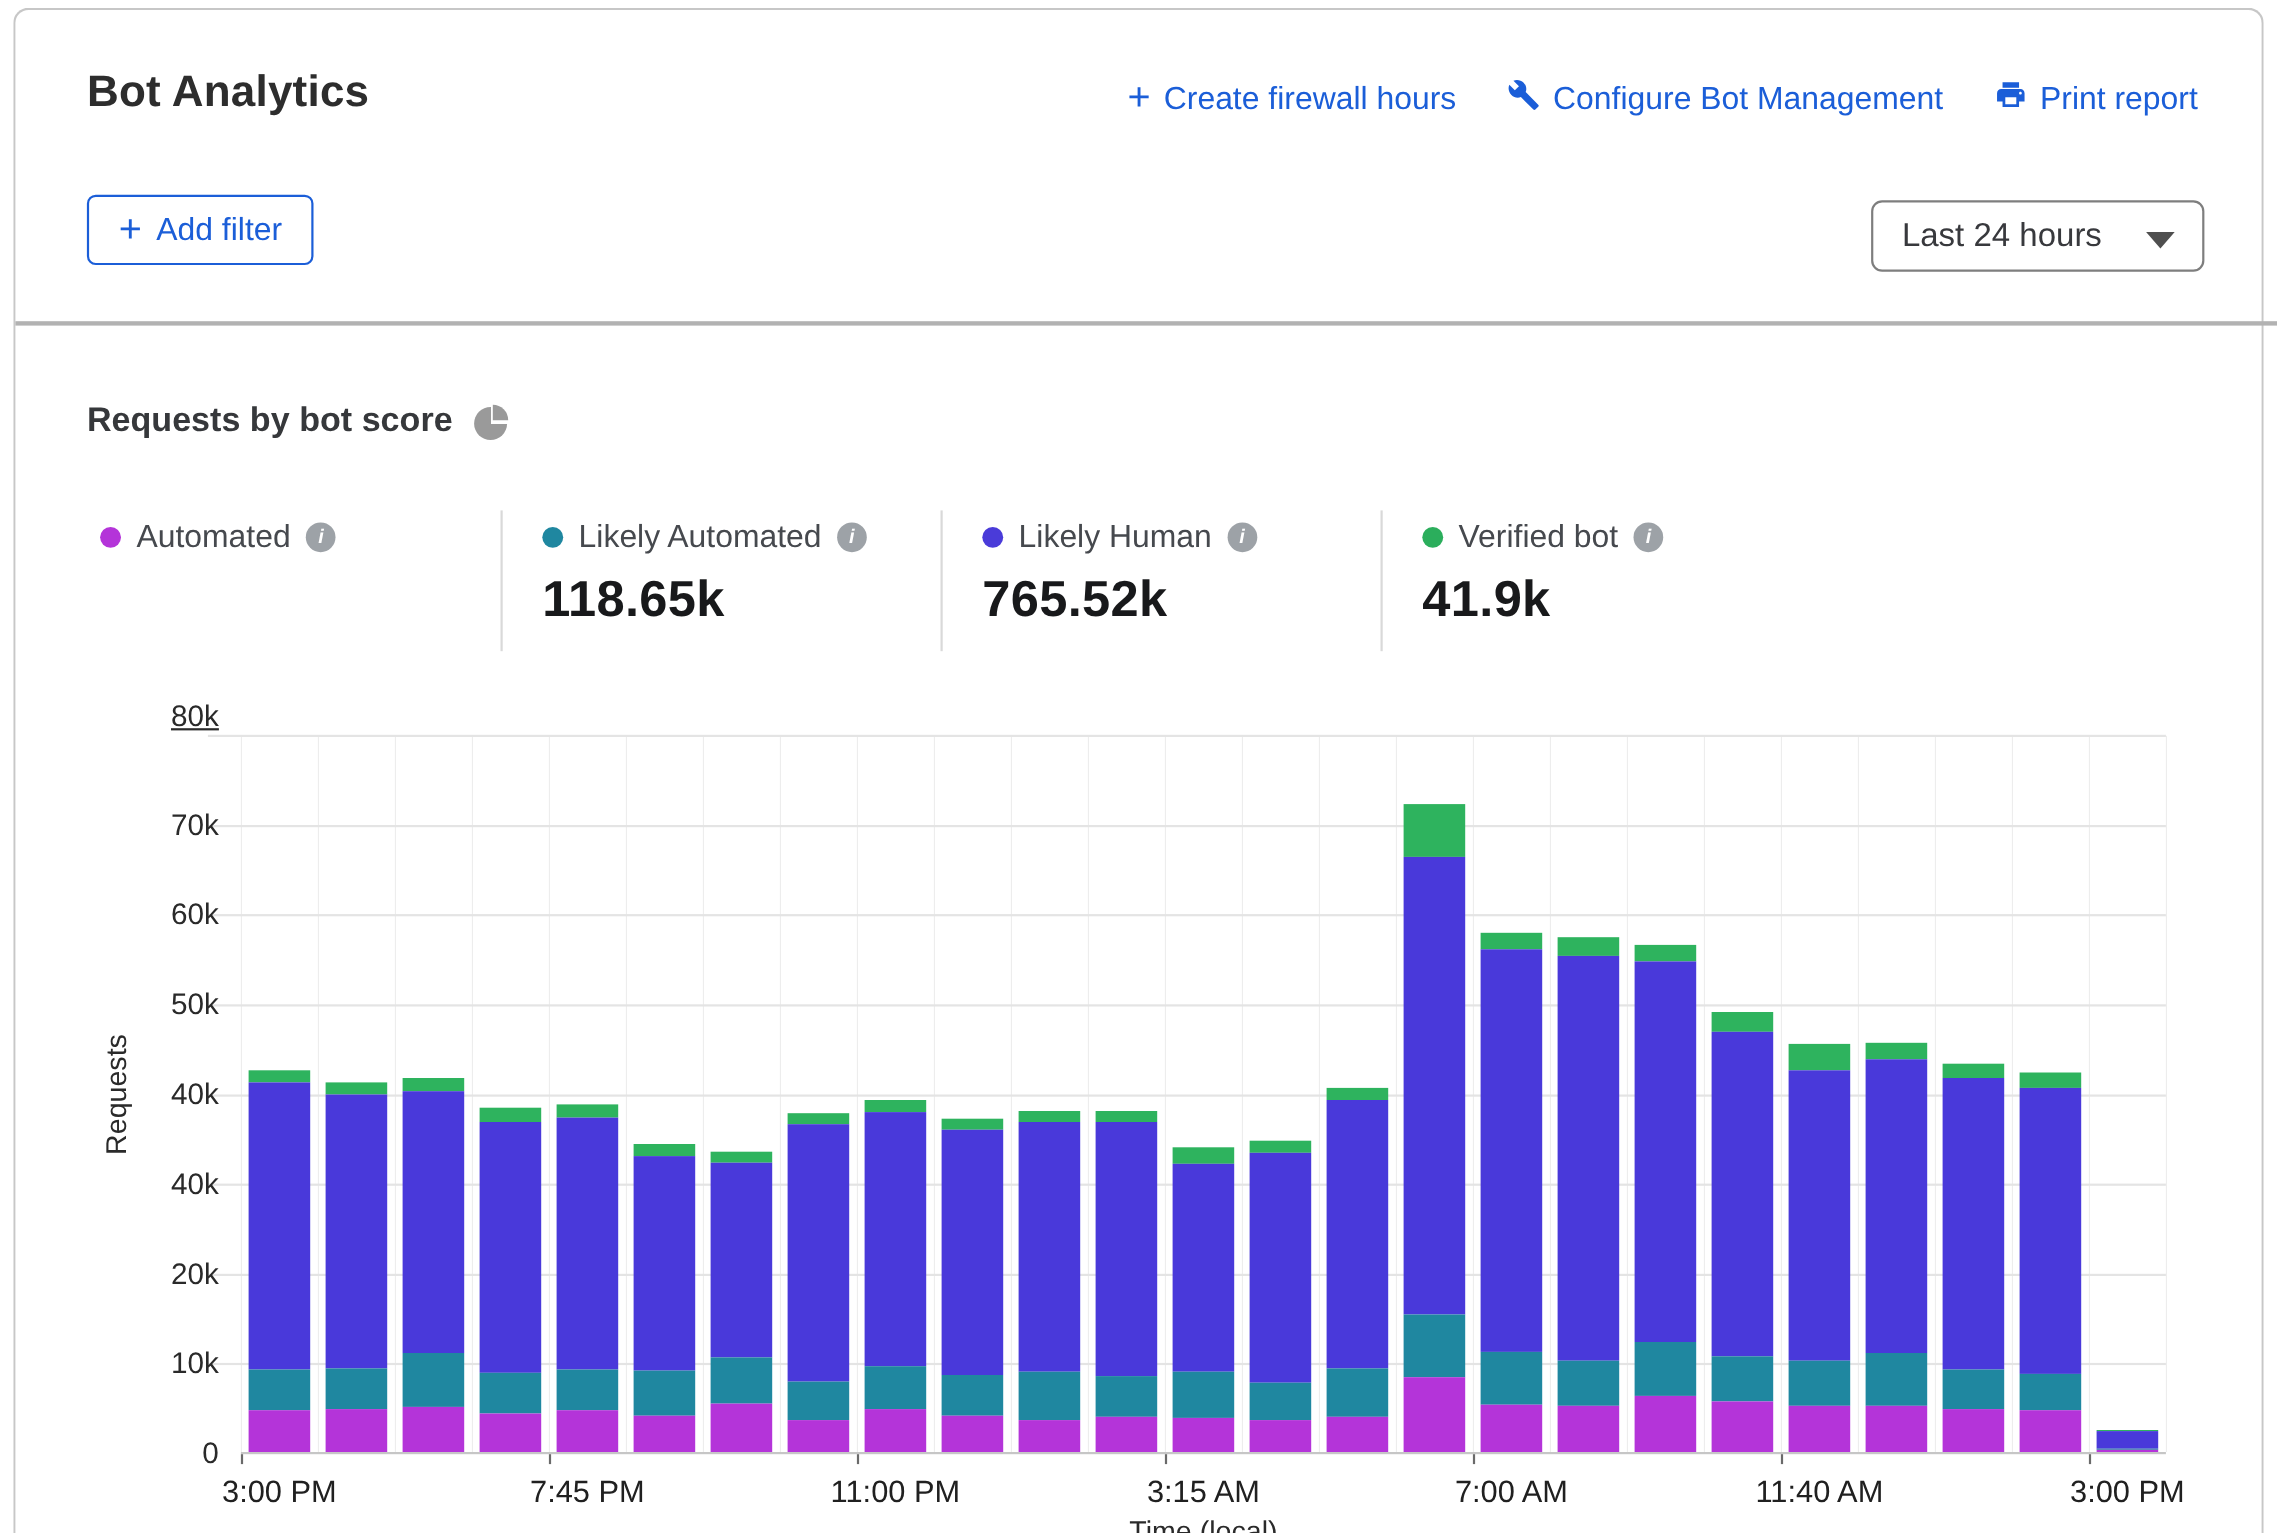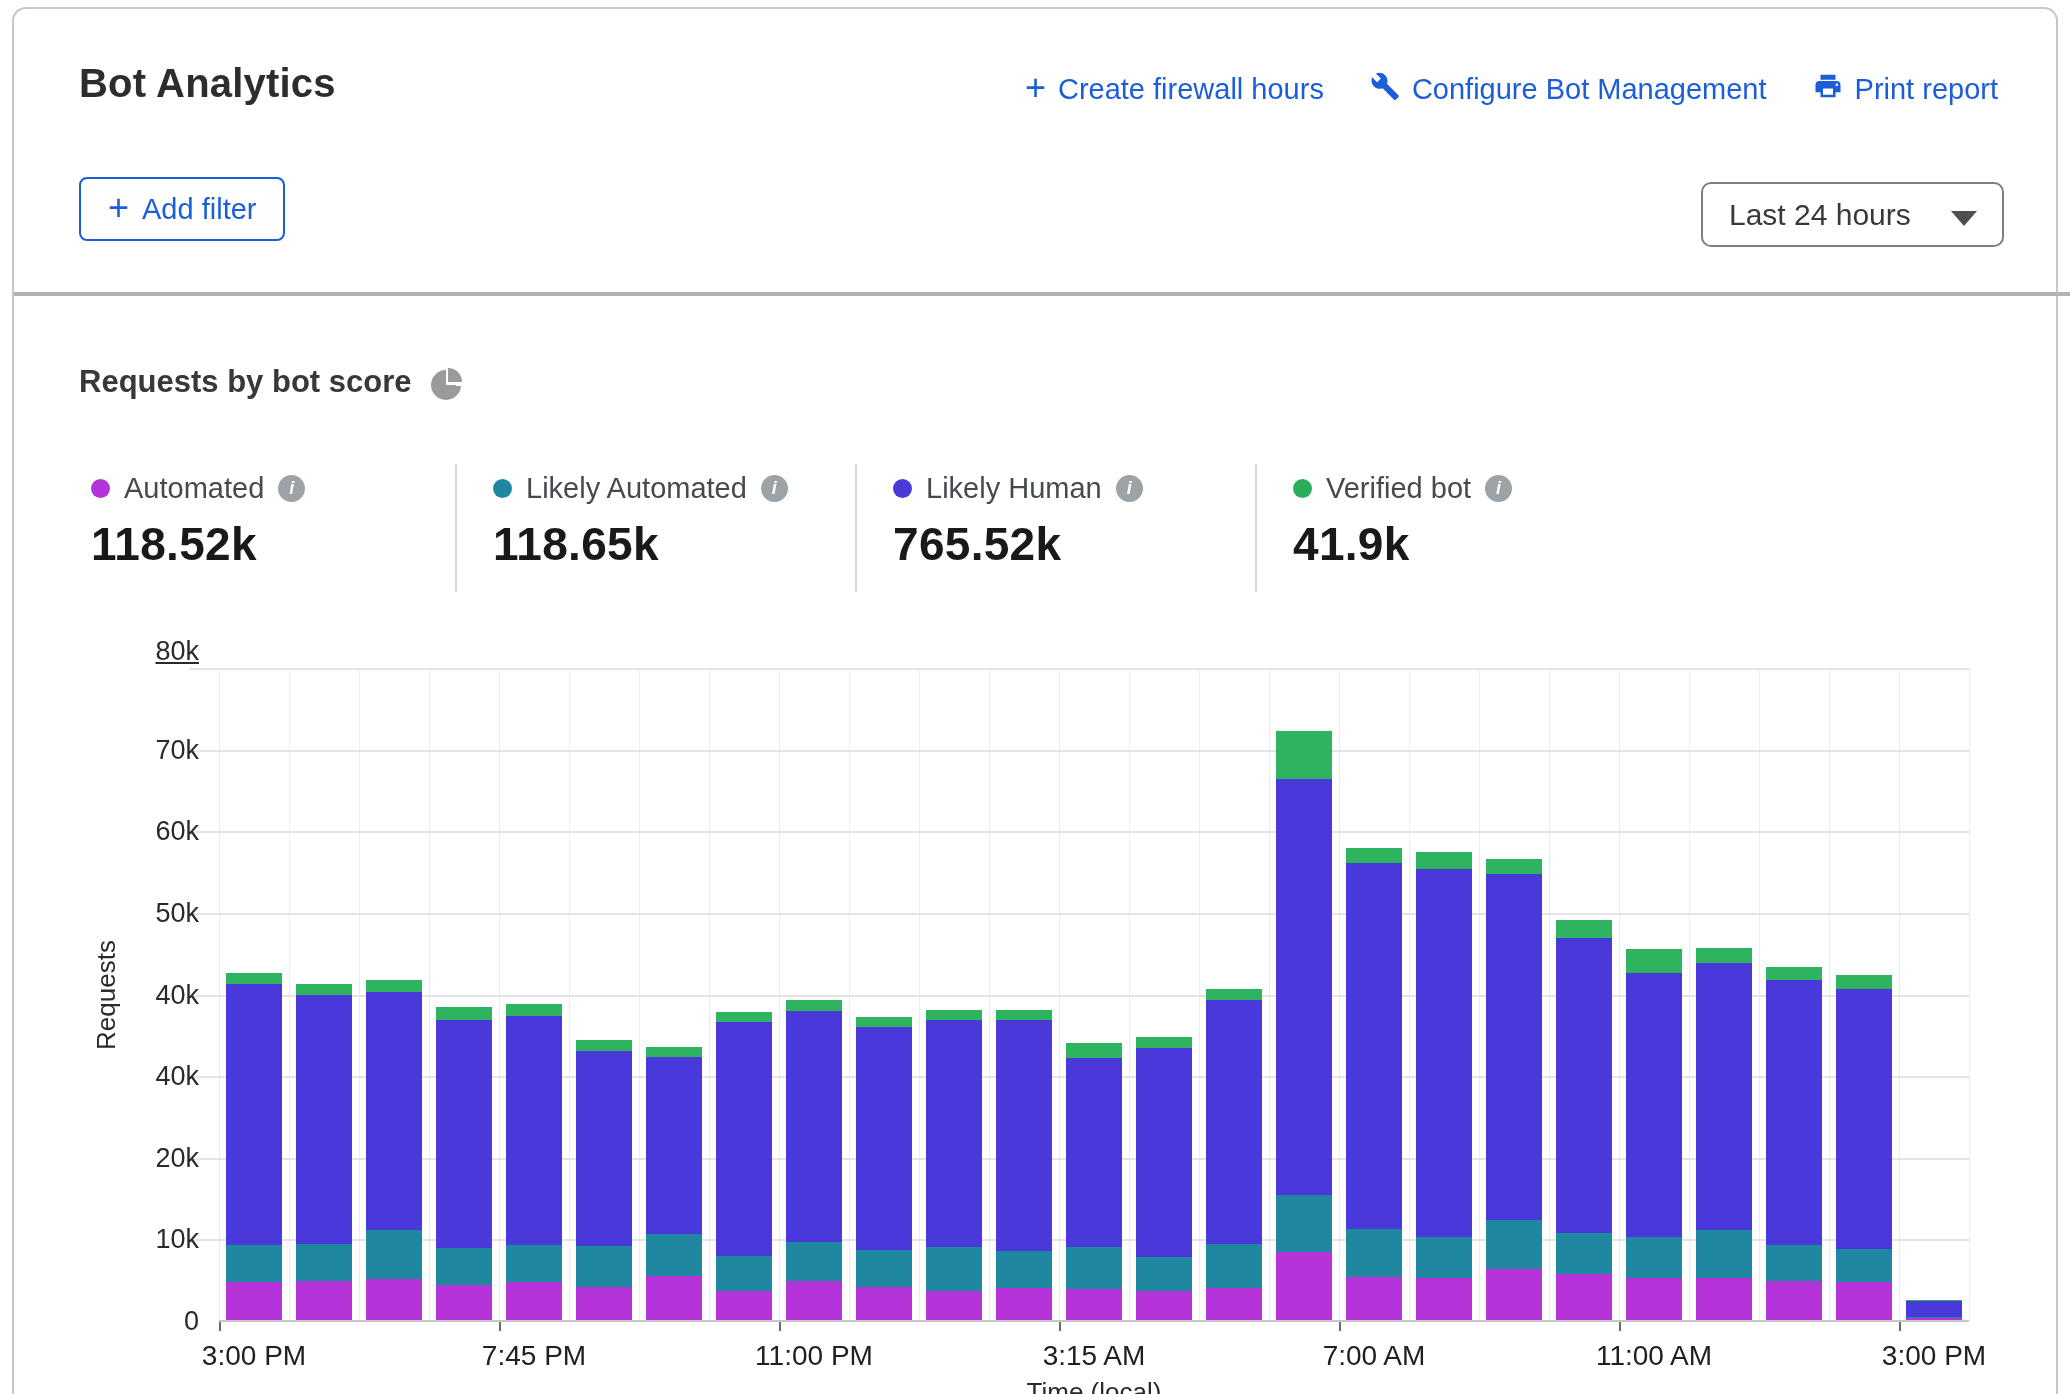--- a/index.html
+++ b/index.html
@@ -138,21 +138,20 @@
       </span>
   </div>
 
   <div class="stats">
     <div class="stat">
       <div class="stat-label-row">
         <span class="legend-dot" style="background: rgb(180, 52, 217);"></span>
         <span class="stat-label">Automated</span>
         <span class="info-icon">i</span>
       </div>
-      <div class="stat-value">118.52k</div>
     </div>
     <div class="stat">
       <div class="stat-label-row">
         <span class="legend-dot" style="background: rgb(31, 135, 160);"></span>
         <span class="stat-label">Likely Automated</span>
         <span class="info-icon">i</span>
       </div>
       <div class="stat-value">118.65k</div>
     </div>
     <div class="stat">
@@ -376,16 +375,16 @@
       <div class="ylab" style="top: 350.5px;">40k</div>
       <div class="ylab" style="top: 268.875px;">50k</div>
       <div class="ylab" style="top: 187.25px;">60k</div>
       <div class="ylab" style="top: 105.625px;">70k</div>
       <div class="ylab" style="top: 7px; text-decoration: underline;">80k</div>
       <div class="xlab" style="left: 240px; top: 711px;">3:00 PM</div>
       <div class="xlab" style="left: 520px; top: 711px;">7:45 PM</div>
       <div class="xlab" style="left: 800px; top: 711px;">11:00 PM</div>
       <div class="xlab" style="left: 1080px; top: 711px;">3:15 AM</div>
       <div class="xlab" style="left: 1360px; top: 711px;">7:00 AM</div>
-      <div class="xlab" style="left: 1640px; top: 711px;">11:00 AM</div>
+      <div class="xlab" style="left: 1640px; top: 711px;">11:40 AM</div>
       <div class="xlab" style="left: 1920px; top: 711px;">3:00 PM</div>
     </div>
 </div>
 
 </body></html>

